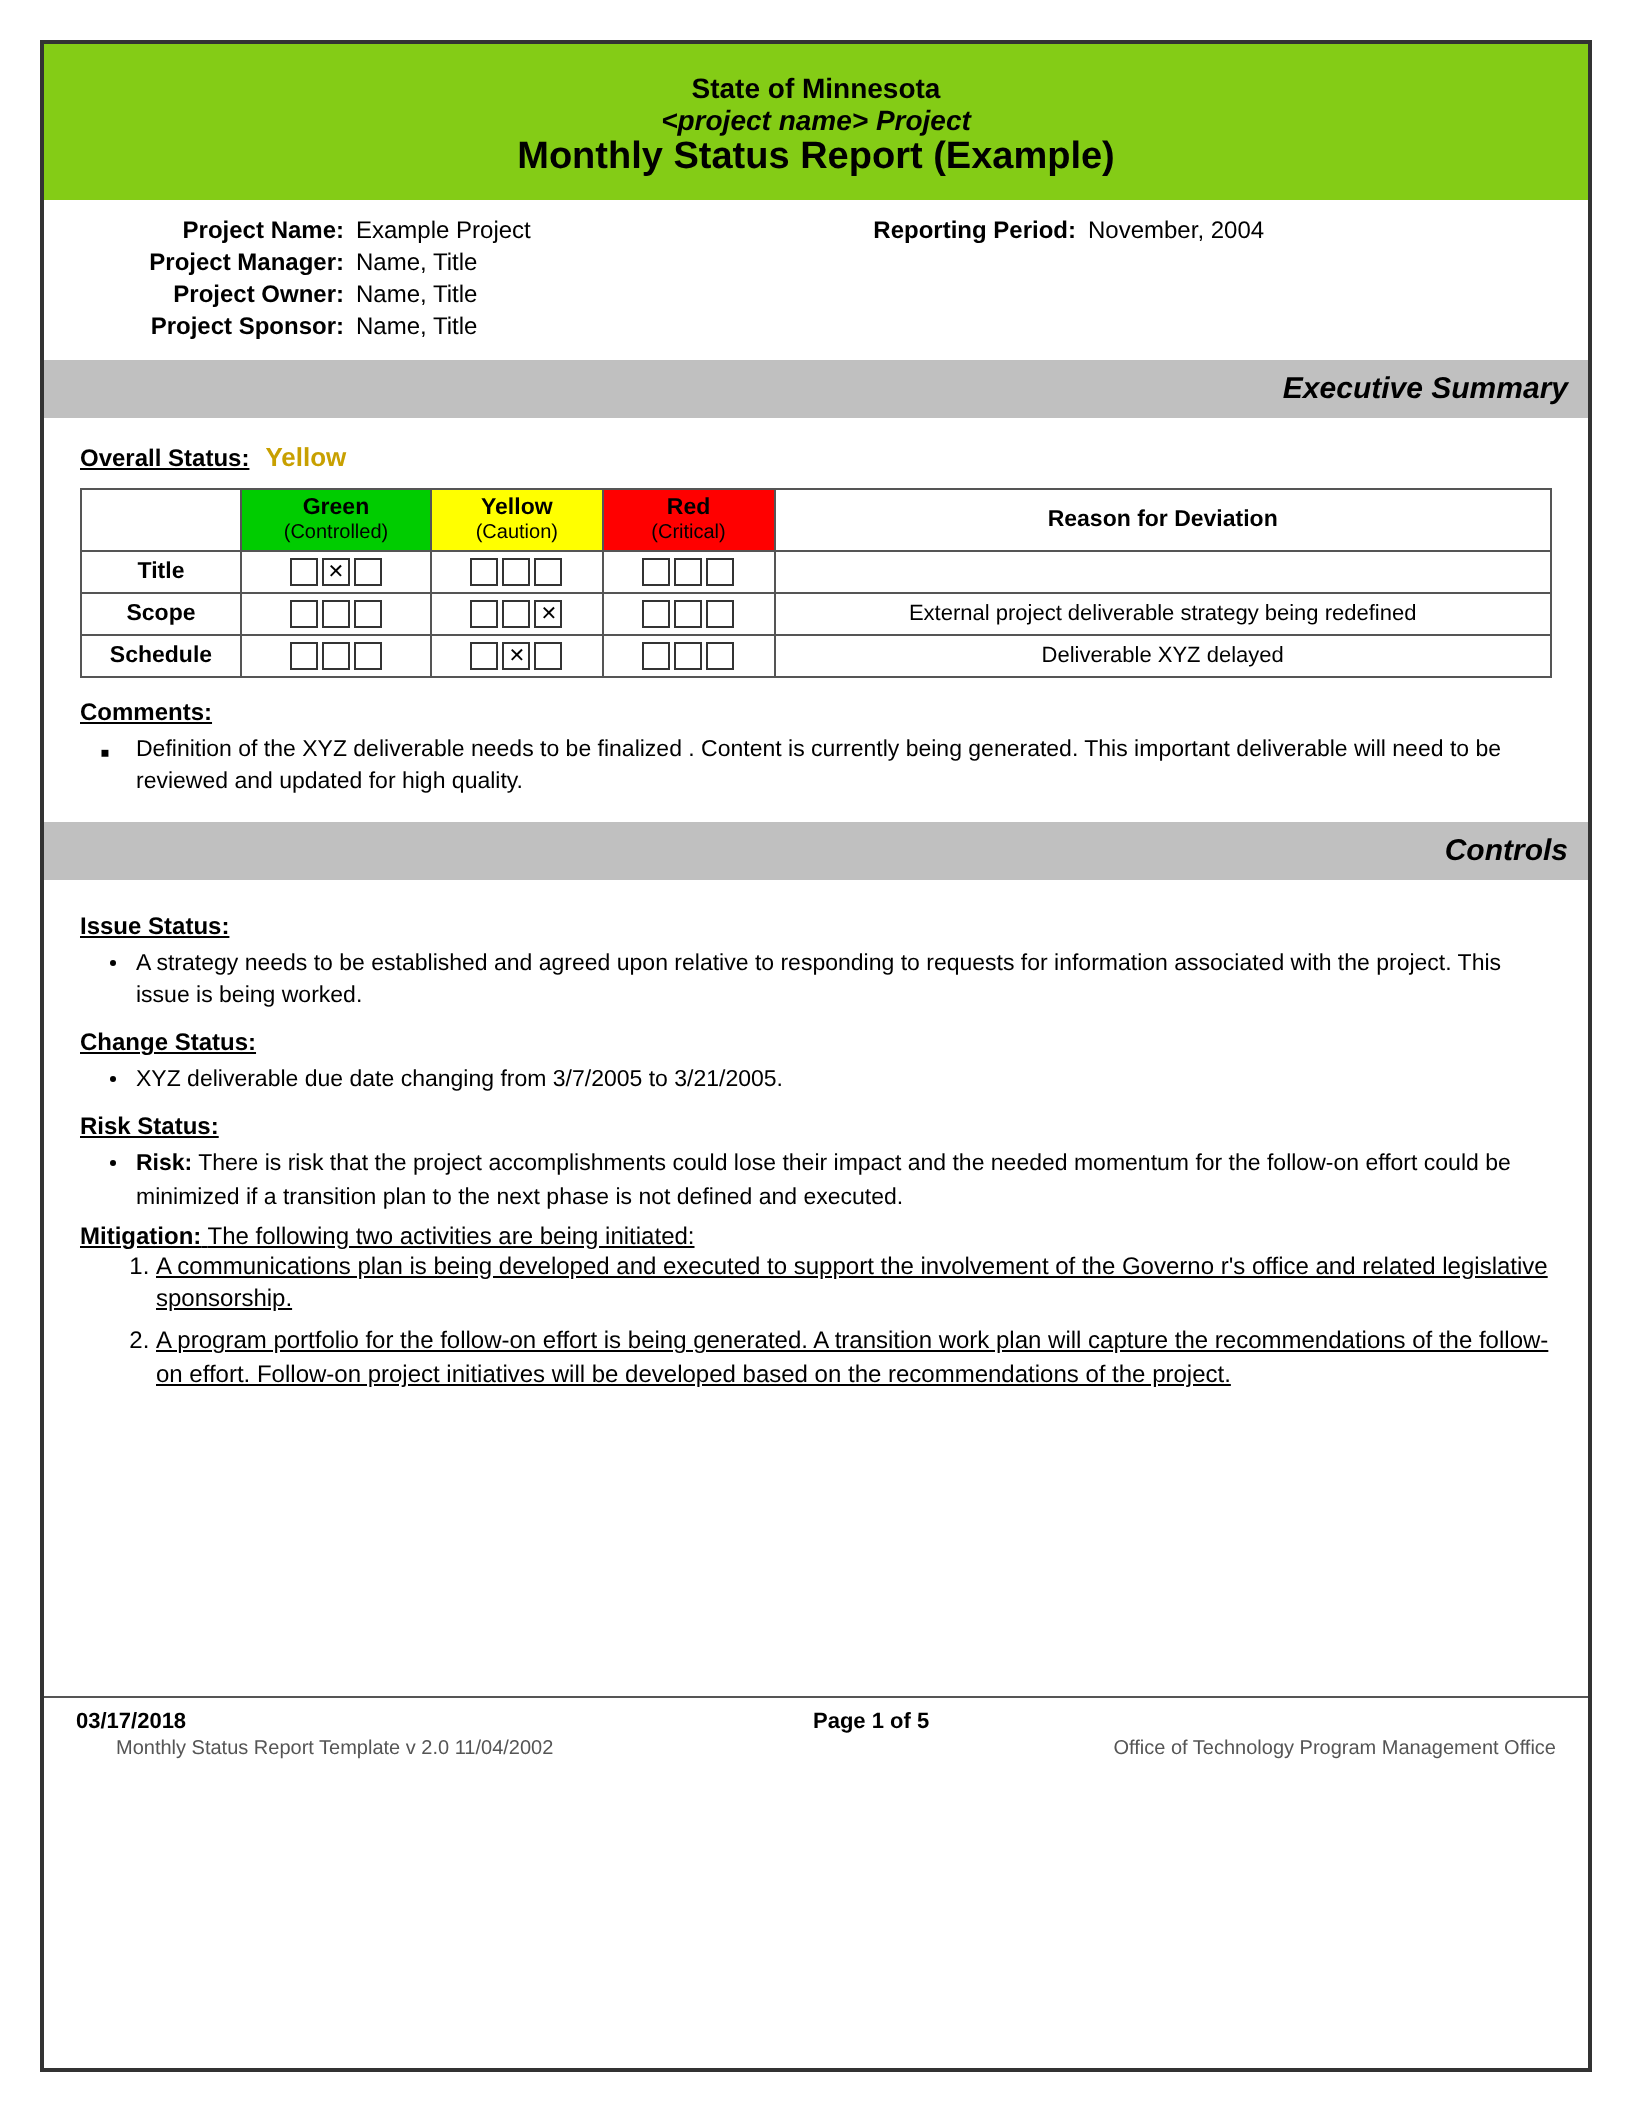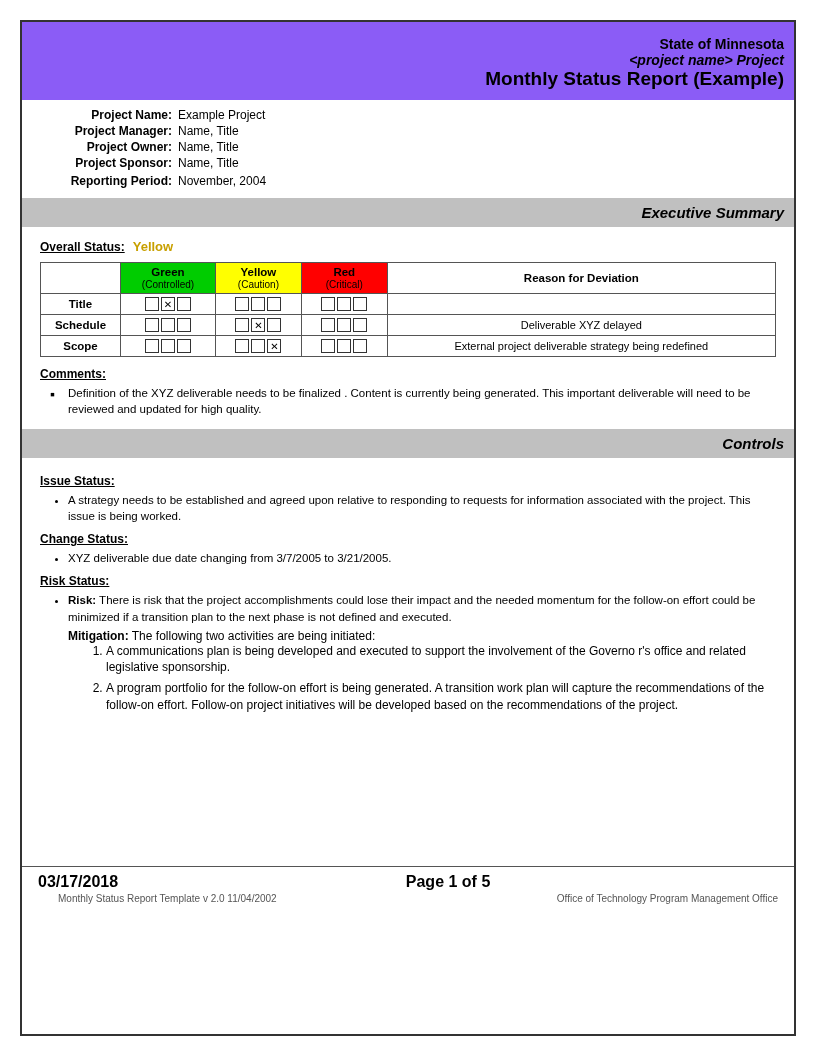--- a/index.html
+++ b/index.html
@@ -5,41 +5,41 @@
     * { margin: 0; padding: 0; box-sizing: border-box; }
     body {
       font-family: Arial, sans-serif;
       font-size: 12px;
       background: #fff;
       width: 816px;
       min-height: 1056px;
       padding: 20px;
     }
     .header-gray {
-      background: #8b5cf6;
-      text-align: right;
+      background: #84cc16;
+      text-align: center;
       padding: 14px 10px 10px 10px;
     }
     .header-gray .line1 {
       font-size: 14px;
       font-weight: bold;
     }
     .header-gray .line2 {
       font-size: 14px;
       font-style: italic;
       font-weight: bold;
     }
     .header-gray .line3 {
       font-size: 19px;
       font-weight: bold;
     }
     .project-info {
       padding: 8px 20px 8px 20px;
       display: grid;
-      grid-template-columns: 1fr;
+      grid-template-columns: 1fr 1fr;
       gap: 2px 0;
     }
     .project-info .left-col {}
     .project-info .right-col {}
     .info-row {
       display: flex;
       align-items: baseline;
       margin-bottom: 2px;
     }
     .info-label {
@@ -196,21 +196,21 @@
       position: absolute;
       bottom: 0;
       left: 0;
       right: 0;
       border-top: 1px solid #555;
       padding: 6px 16px 4px 16px;
     }
     .footer-top {
       display: flex;
       justify-content: space-between;
-      font-size: 16px;
+      font-size: 11px;
       font-weight: bold;
       margin-bottom: 2px;
     }
     .footer-bottom {
       display: flex;
       justify-content: space-between;
       font-size: 10px;
       color: #555;
       padding-left: 20px;
     }
@@ -315,20 +315,46 @@
               <div class="checkbox-group">
                 <span class="cb"></span>
                 <span class="cb"></span>
                 <span class="cb"></span>
               </div>
             </td>
             <td class="reason-text"></td>
           </tr>
 
           <tr>
+            <td><strong>Scope</strong></td>
+            <td>
+              <div class="checkbox-group">
+                <span class="cb"></span>
+                <span class="cb"></span>
+                <span class="cb"></span>
+              </div>
+            </td>
+            <td>
+              <div class="checkbox-group">
+                <span class="cb"></span>
+                <span class="cb"></span>
+                <span class="cb checked"></span>
+              </div>
+            </td>
+            <td>
+              <div class="checkbox-group">
+                <span class="cb"></span>
+                <span class="cb"></span>
+                <span class="cb"></span>
+              </div>
+            </td>
+            <td class="reason-text">External project deliverable strategy being redefined</td>
+          </tr>
+
+          <tr>
             <td><strong>Schedule</strong></td>
             <td>
               <div class="checkbox-group">
                 <span class="cb"></span>
                 <span class="cb"></span>
                 <span class="cb"></span>
               </div>
             </td>
             <td>
               <div class="checkbox-group">
@@ -338,46 +364,20 @@
               </div>
             </td>
             <td>
               <div class="checkbox-group">
                 <span class="cb"></span>
                 <span class="cb"></span>
                 <span class="cb"></span>
               </div>
             </td>
             <td class="reason-text">Deliverable  XYZ delayed</td>
-          </tr>
-
-          <tr>
-            <td><strong>Scope</strong></td>
-            <td>
-              <div class="checkbox-group">
-                <span class="cb"></span>
-                <span class="cb"></span>
-                <span class="cb"></span>
-              </div>
-            </td>
-            <td>
-              <div class="checkbox-group">
-                <span class="cb"></span>
-                <span class="cb"></span>
-                <span class="cb checked"></span>
-              </div>
-            </td>
-            <td>
-              <div class="checkbox-group">
-                <span class="cb"></span>
-                <span class="cb"></span>
-                <span class="cb"></span>
-              </div>
-            </td>
-            <td class="reason-text">External project deliverable strategy being redefined</td>
           </tr>
         </tbody>
       </table>
 
       <div class="comments-label">Comments:</div>
       <ul class="bullet-list">
         <li>Definition of the XYZ deliverable  needs to be finalized .  Content is currently being generated.  This important deliverable will need to be reviewed and updated for high quality.</li>
       </ul>
     </div>
 
@@ -397,21 +397,21 @@
         <li>XYZ  deliverable due date changing from   3/7/2005 to 3/21/2005.</li>
       </ul>
 
       <div class="section-label">Risk Status:</div>
       <ul class="dot-list">
         <li>
           <span class="bold-inline">Risk:</span>
           There is risk that the project accomplishments could lose their impact and the needed momentum for the follow-on effort could be   minimized if a transition plan to the next phase is not defined and executed.
         </li>
       </ul>
-      <div style="margin-left: 28px; margin-top: 4px;">
+      <div style="margin-top: 4px; text-decoration: underline;">
         <span class="bold-inline">Mitigation:</span>
         <span>The following two activities are being initiated:</span>
         <ol class="numbered-list">
           <li>A communications plan is being developed and executed to support the involvement of the Governo r's office and related legislative sponsorship.</li>
           <li>A program portfolio for the follow-on effort is being generated.  A transition work plan will capture the recommendations of the follow-on effort. Follow-on project initiatives will be developed based on the recommendations of the project.</li>
         </ol>
       </div>
     </div>
   </div>
 

